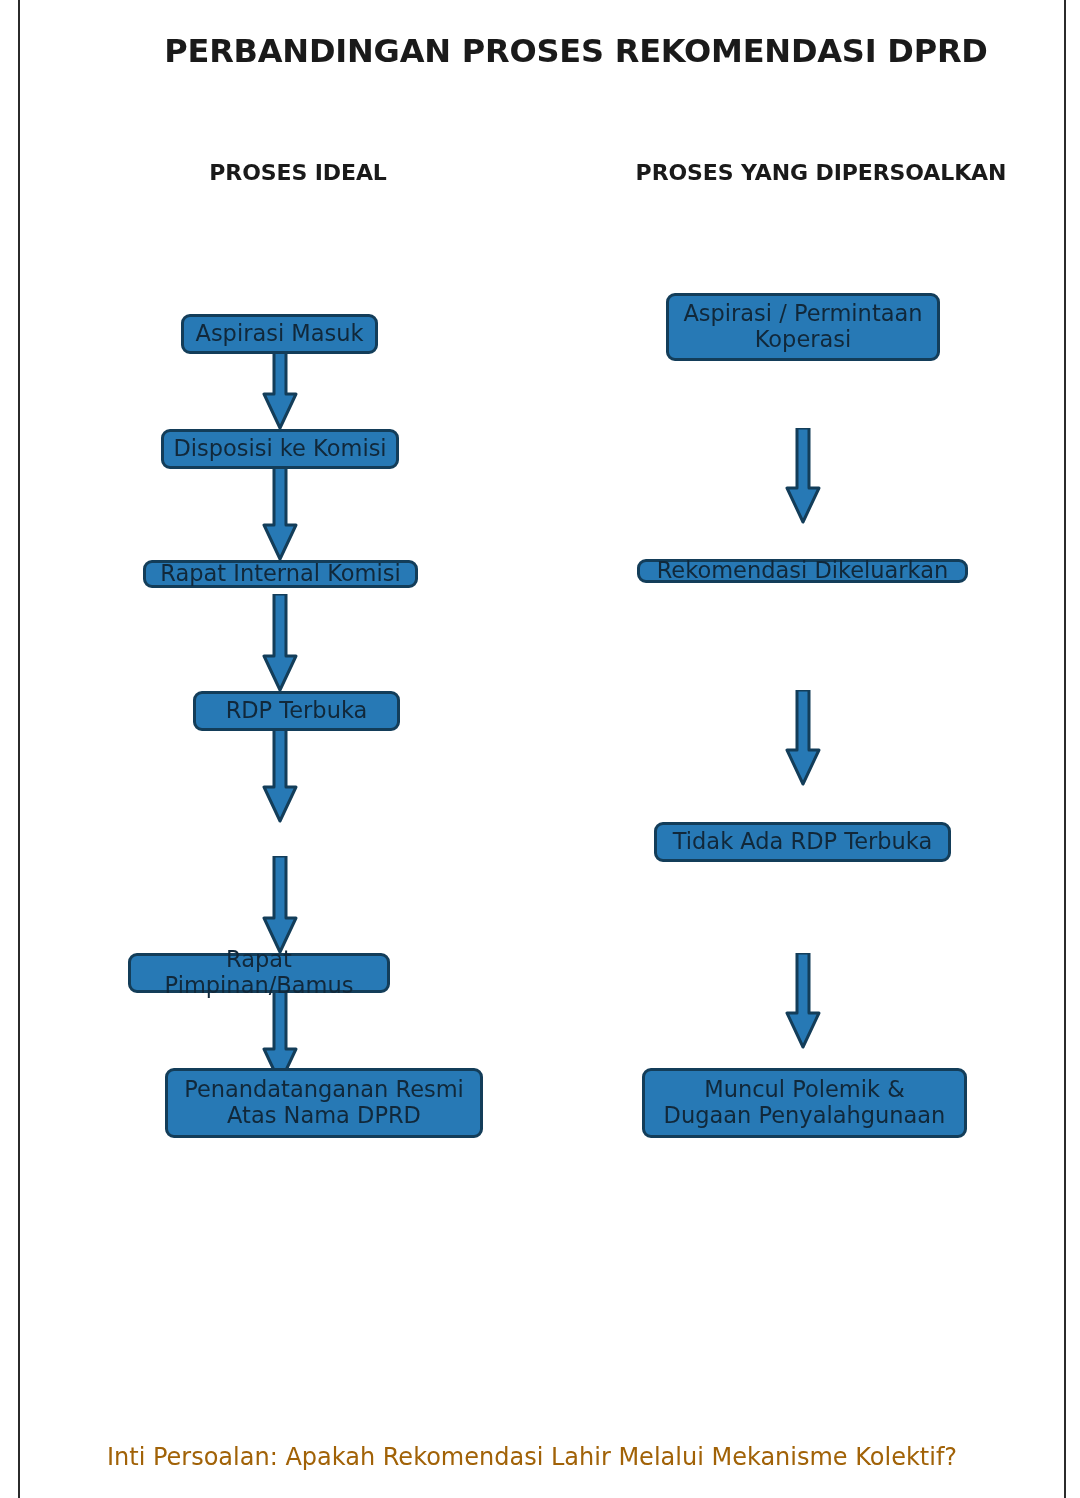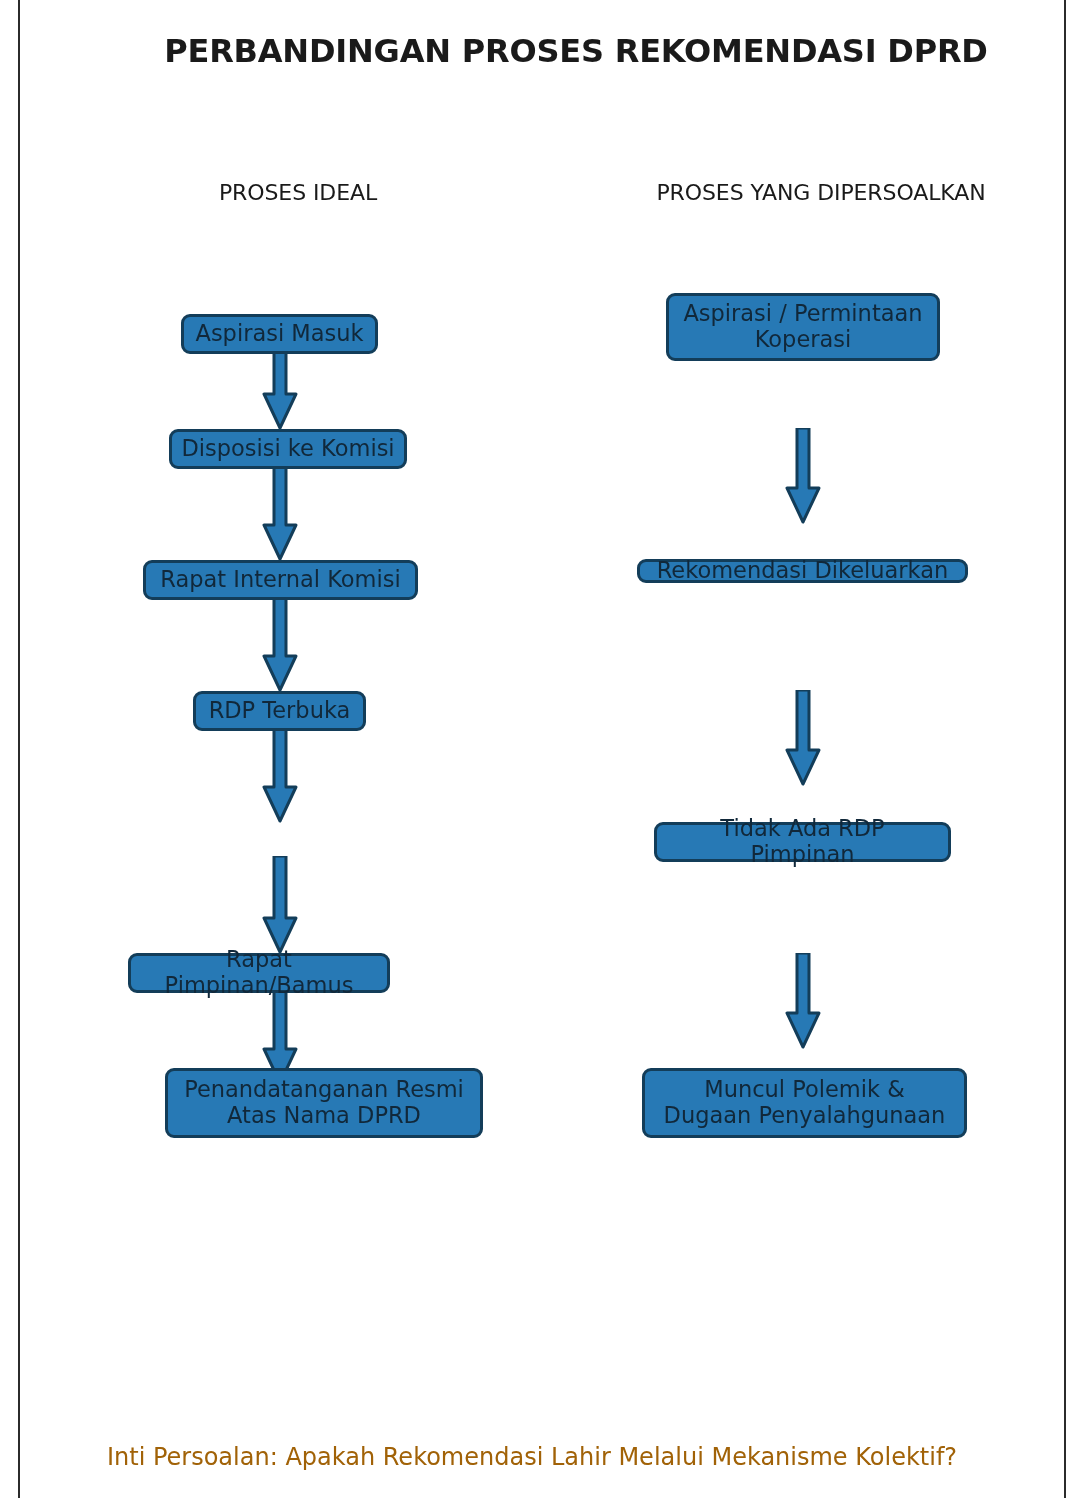--- a/index.html
+++ b/index.html
@@ -47,24 +47,24 @@
     width: 1024px;
     text-align: center;
     font-size: 32px;
     font-weight: bold;
     color: #1a1a1a;
     letter-spacing: -0.2px;
     margin-left: 44px;
   }
   .col-title {
     position: absolute;
-    top: 180px;
+    top: 160px;
     text-align: center;
     font-size: 22px;
-    font-weight: normal;
+    font-weight: bold;
     color: #1a1a1a;
     letter-spacing: -0.1px;
   }
   .col-title.left  { left: 98px;  width: 360px; }
   .col-title.right { left: 561px; width: 480px; }
 
   
   .node {
     position: absolute;
     box-sizing: border-box;
@@ -117,37 +117,37 @@
     <div class="col-title right">PROSES YANG DIPERSOALKAN</div>
 
     <div class="node" style="left:161px; top:298px; width:197px; height:40px;margin-top:16px;">Aspirasi Masuk</div>
 
     <div class="arrow" style="left:238px; top:332px;">
       <svg width="44" height="98" viewBox="0 0 44 98">
         <path d="M16 0 L28 0 L28 62 L38 62 L22 96 L6 62 L16 62 Z" fill="#2779b5" stroke="#133d59" stroke-width="3" stroke-linejoin="round"></path>
       </svg>
     </div>
 
-    <div class="node" style="left:141px; top:429px; width:238px; height:40px;margin-left:8px;">Disposisi ke Komisi</div>
+    <div class="node" style="left:141px; top:429px; width:238px; height:40px;">Disposisi ke Komisi</div>
 
     <div class="arrow" style="left:238px; top:463px;">
       <svg width="44" height="98" viewBox="0 0 44 98">
         <path d="M16 0 L28 0 L28 62 L38 62 L22 96 L6 62 L16 62 Z" fill="#2779b5" stroke="#133d59" stroke-width="3" stroke-linejoin="round"></path>
       </svg>
     </div>
 
-    <div class="node" style="left:123px; top:560px; width:275px; height:40px;">Rapat Internal Komisi</div>
+    <div class="node" style="left:123px; top:560px; width:275px; height:28px;">Rapat Internal Komisi</div>
 
     <div class="arrow" style="left:238px; top:594px;">
       <svg width="44" height="98" viewBox="0 0 44 98">
         <path d="M16 0 L28 0 L28 62 L38 62 L22 96 L6 62 L16 62 Z" fill="#2779b5" stroke="#133d59" stroke-width="3" stroke-linejoin="round"></path>
       </svg>
     </div>
 
-    <div class="node" style="left:173px; top:691px; width:173px; height:40px;">RDP Terbuka</div>
+    <div class="node" style="left:173px; top:691px; width:207px; height:40px;">RDP Terbuka</div>
 
     <div class="arrow" style="left:238px; top:725px;">
       <svg width="44" height="98" viewBox="0 0 44 98">
         <path d="M16 0 L28 0 L28 62 L38 62 L22 96 L6 62 L16 62 Z" fill="#2779b5" stroke="#133d59" stroke-width="3" stroke-linejoin="round"></path>
       </svg>
     </div>
 
 
     <div class="arrow" style="left:238px; top:856px;">
       <svg width="44" height="98" viewBox="0 0 44 98">
@@ -176,21 +176,21 @@
     </div>
 
     <div class="node" style="left:617px; top:559px; width:331px; height:24px;">Rekomendasi Dikeluarkan</div>
 
     <div class="arrow" style="left:761px; top:690px;">
       <svg width="44" height="96" viewBox="0 0 44 96">
         <path d="M16 0 L28 0 L28 60 L38 60 L22 94 L6 60 L16 60 Z" fill="#2779b5" stroke="#133d59" stroke-width="3" stroke-linejoin="round"></path>
       </svg>
     </div>
 
-    <div class="node" style="left:634px; top:822px; width:297px; height:40px;">Tidak Ada RDP Pimpinan</div>
+    <div class="node" style="left:634px; top:822px; width:297px; height:40px;">Tidak Ada RDP Terbuka</div>
 
     <div class="arrow" style="left:761px; top:953px;">
       <svg width="44" height="96" viewBox="0 0 44 96">
         <path d="M16 0 L28 0 L28 60 L38 60 L22 94 L6 60 L16 60 Z" fill="#2779b5" stroke="#133d59" stroke-width="3" stroke-linejoin="round"></path>
       </svg>
     </div>
 
     <div class="node" style="left:622px; top:1068px; width:325px; height:70px;">Muncul Polemik &amp;
 Dugaan Penyalahgunaan</div>
 

